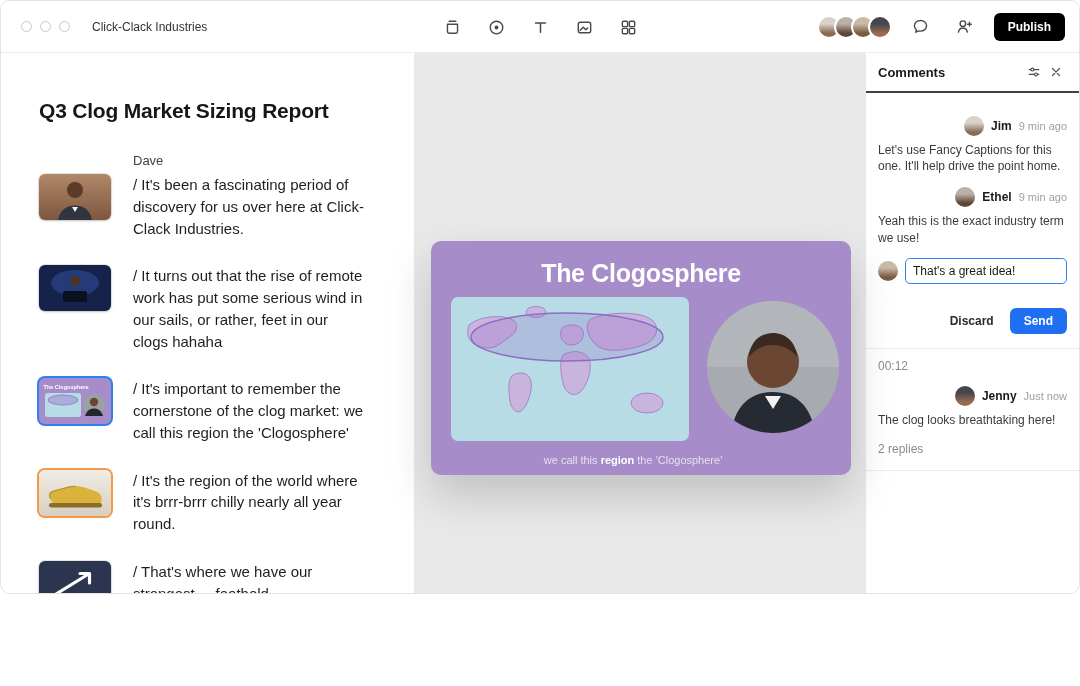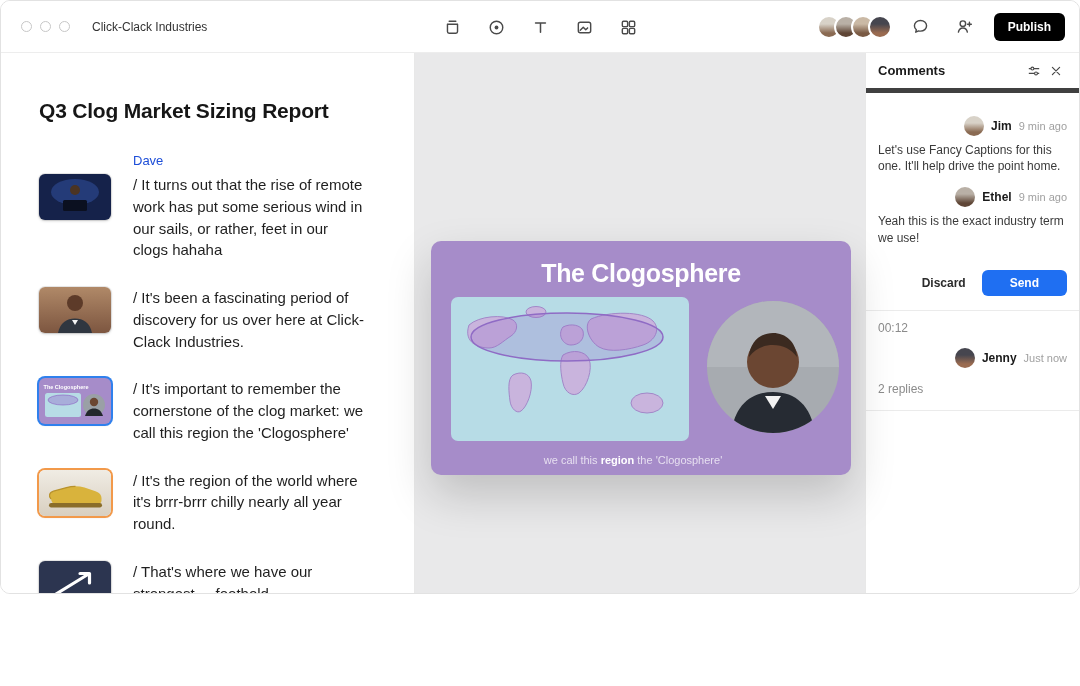--- a/index.html
+++ b/index.html
@@ -23,21 +23,21 @@
   .av-3 { background:linear-gradient(180deg,#cab9a5 35%,#7a5a44 80%); }
   .av-4 { background:linear-gradient(180deg,#46464f 35%,#9a6b50 80%); }
   .publish-btn { background:#000000; color:#fff; font-size:12px; font-weight:600; border:none; border-radius:6px; padding:7px 14px; cursor:pointer; }
 
   
   .main { flex:1; display:flex; min-height:0; }
 
   
   .script-panel { width:414px; flex:none; border-right:1px solid #e8e8e8; background:#fff; overflow:hidden; padding:46px 0 0 38px; }
   .script-title { font-size:21px; font-weight:700; color:#161616; letter-spacing:-.2px; }
-  .speaker { margin:30px 0 6px 94px; color:#1d4ed8; font-size:13px; font-weight:500; }
+  .speaker { margin:30px 0 6px 94px; color:#404040; font-size:13px; font-weight:500; }
   .block { display:flex; align-items:flex-start; margin-bottom:26px; }
   .thumb { width:72px; height:46px; border-radius:6px; flex:none; margin-right:22px; position:relative; overflow:hidden;
            box-shadow:0 0 0 1px rgba(0,0,0,.08), 0 1px 3px rgba(0,0,0,.18); }
   .thumb svg { position:absolute; inset:0; width:100%; height:100%; }
   .thumb.sel  { box-shadow:0 0 0 2px #2f80ed, 0 1px 3px rgba(0,0,0,.18); }
   .thumb.warn { box-shadow:0 0 0 2px #f2994a, 0 1px 3px rgba(0,0,0,.18); }
   .t-podium { background:linear-gradient(180deg,#b7a4d8 0%,#a188c7 70%,#8f76b8 100%); }
   .t-photo  { background:linear-gradient(180deg,#b08968,#7d5640); }
   .t-dark   { background:#15224a; }
   .t-mini   { background:#a68cc9; }
@@ -50,40 +50,40 @@
   .slide { position:absolute; left:16px; top:188px; width:420px; height:234px; background:#a68cc9; border-radius:10px;
            box-shadow:0 20px 45px rgba(0,0,0,.18); overflow:hidden; }
   .slide-title { text-align:center; margin-top:18px; font-size:25px; font-weight:700; color:#fff; letter-spacing:-.3px; }
   .map { position:absolute; left:20px; top:56px; width:238px; height:144px; border-radius:7px; overflow:hidden; }
   .speaker-circle { position:absolute; right:12px; top:60px; width:132px; height:132px; border-radius:50%; overflow:hidden; }
   .slide-caption { position:absolute; bottom:9px; left:0; right:16px; text-align:center; font-size:11px; color:rgba(255,255,255,.72); }
   .slide-caption b { color:#fff; font-weight:700; }
 
   
   .comments-panel { width:214px; flex:none; background:#fff; border-left:1px solid #e8e8e8; display:flex; flex-direction:column; font-size:12px; }
-  .c-header { height:40px; flex:none; display:flex; align-items:center; padding:0 12px; border-bottom:5px solid #404040; }
+  .c-header { height:40px; flex:none; display:flex; align-items:center; padding:0 12px; border-bottom:2px solid #404040; }
   .c-header .c-title { font-size:13px; font-weight:700; color:#1a1a1a; }
   .c-header .spacer { flex:1; }
   .icon-btn { background:none; border:none; color:#4a4a4a; width:22px; height:22px; display:flex; align-items:center; justify-content:center; cursor:pointer; }
   .icon-btn svg { width:16px; height:16px; }
   .thread { padding:10px 12px 14px; border-bottom:1px solid #ebebeb; }
   .ts-row { display:flex; align-items:center; color:#8b8b8b; font-size:12px; }
   .ts-row .spacer { flex:1; }
   .comment { margin-top:13px; }
   .c-meta { display:flex; align-items:center; gap:7px;justify-content:flex-end; }
   .c-av { width:20px; height:20px; border-radius:50%; flex:none; }
   .c-name { font-weight:700; color:#1a1a1a; font-size:12px; }
   .c-time { color:#a0a0a0; font-size:11px; }
   .c-body { margin-top:6px; color:#3a3a3a; line-height:1.35; }
   .reply-row { display:flex; align-items:center; gap:7px; margin-top:12px; }
   .reply-input { flex:1; height:26px; border:1.5px solid #2f80ed; border-radius:5px; font-size:12px; padding:0 7px;
                  font-family:"Liberation Sans", sans-serif; color:#1a1a1a; outline:none; min-width:0; }
   .reply-actions { display:flex; justify-content:flex-end; gap:6px; margin-top:24px; }
   .discard-btn { background:none; border:none; font-size:12px; font-weight:600; color:#2b2b2b; padding:6px 10px; cursor:pointer; }
-  .send-btn { background:#1f6ff2; border:none; color:#fff; font-size:12px; font-weight:600; padding:6px 28px; border-radius:6px; cursor:pointer; }
+  .send-btn { background:#1f6ff2; border:none; color:#fff; font-size:12px; font-weight:600; padding:6px 14px; border-radius:6px; cursor:pointer; }
   .replies-link { margin-top:14px; color:#8b8b8b; font-size:12px; cursor:pointer; }
 </style>
 </head>
 <body>
 
 <div class="window">
 
   <div class="topbar">
     <div class="traffic">
       <span></span>
@@ -149,39 +149,39 @@
   </div>
 
   <div class="main">
 
     <div class="script-panel">
       <div class="script-title">Q3 Clog Market Sizing Report</div>
       <div class="speaker">Dave</div>
 
 
       <div class="block">
+        <div class="thumb t-photo">
+          <svg viewBox="0 0 72 46">
+            <circle cx="36" cy="16" r="8" fill="#5d3b29"></circle>
+            <path d="M19 46c2-10 8.5-14.5 17-14.5S51 36 53 46z" fill="#2f3640"></path>
+            <path d="M33 33l3 5 3-5z" fill="#f4f4f4"></path>
+          </svg>
+        </div>
+        <div class="btext">/ It's been a fascinating period of discovery for us over here at Click-Clack Industries.</div>
+      </div>
+
+      <div class="block">
         <div class="thumb t-dark">
           <svg viewBox="0 0 72 46">
             <ellipse cx="36" cy="18" rx="24" ry="13" fill="#31519e" opacity=".55"></ellipse>
             <rect x="24" y="26" width="24" height="11" rx="1.5" fill="#0b1020"></rect>
             <circle cx="36" cy="16" r="5" fill="#4b3423"></circle>
           </svg>
         </div>
         <div class="btext">/ It turns out that the rise of remote work has put some serious wind in our sails, or rather, feet in our clogs hahaha</div>
-      </div>
-
-      <div class="block">
-        <div class="thumb t-photo">
-          <svg viewBox="0 0 72 46">
-            <circle cx="36" cy="16" r="8" fill="#5d3b29"></circle>
-            <path d="M19 46c2-10 8.5-14.5 17-14.5S51 36 53 46z" fill="#2f3640"></path>
-            <path d="M33 33l3 5 3-5z" fill="#f4f4f4"></path>
-          </svg>
-        </div>
-        <div class="btext">/ It's been a fascinating period of discovery for us over here at Click-Clack Industries.</div>
       </div>
 
       <div class="block">
         <div class="thumb t-mini sel">
           <svg viewBox="0 0 72 46">
             <text x="27" y="11" font-size="5.5" fill="#fff" text-anchor="middle" font-weight="bold" font-family="Liberation Sans, sans-serif">The Clogosphere</text>
             <rect x="6" y="15" width="36" height="24" rx="2.5" fill="#b7dce6"></rect>
             <ellipse cx="24" cy="22" rx="15" ry="5" fill="rgba(146,103,201,.4)" stroke="#8f6bc5" stroke-width=".7"></ellipse>
             <circle cx="55" cy="27" r="11" fill="#9aa0a6"></circle>
             <circle cx="55" cy="24" r="4.2" fill="#6b4632"></circle>
@@ -279,35 +279,40 @@
 
         <div class="comment">
           <div class="c-meta">
             <span class="c-av av-2"></span>
             <span class="c-name">Ethel</span>
             <span class="c-time">9 min ago</span>
           </div>
           <div class="c-body">Yeah this is the exact industry term we use!</div>
         </div>
 
+        <div class="reply-row">
+          <span class="c-av av-3"></span>
+          <input class="reply-input" type="text" value="That's a great idea!" style="">
+        </div>
         <div class="reply-actions">
           <button class="discard-btn">Discard</button>
           <button class="send-btn">Send</button>
         </div>
       </div>
 
       <div class="thread">
         <div class="ts-row">
           <span>00:12</span>
         </div>
         <div class="comment">
           <div class="c-meta">
             <span class="c-av av-4"></span>
             <span class="c-name">Jenny</span>
             <span class="c-time">Just now</span>
           </div>
+          <div class="c-body">The clog looks breathtaking here!</div>
         </div>
         <div class="replies-link">2 replies</div>
       </div>
     </div>
 
   </div>
 </div>
 
 </body></html>

